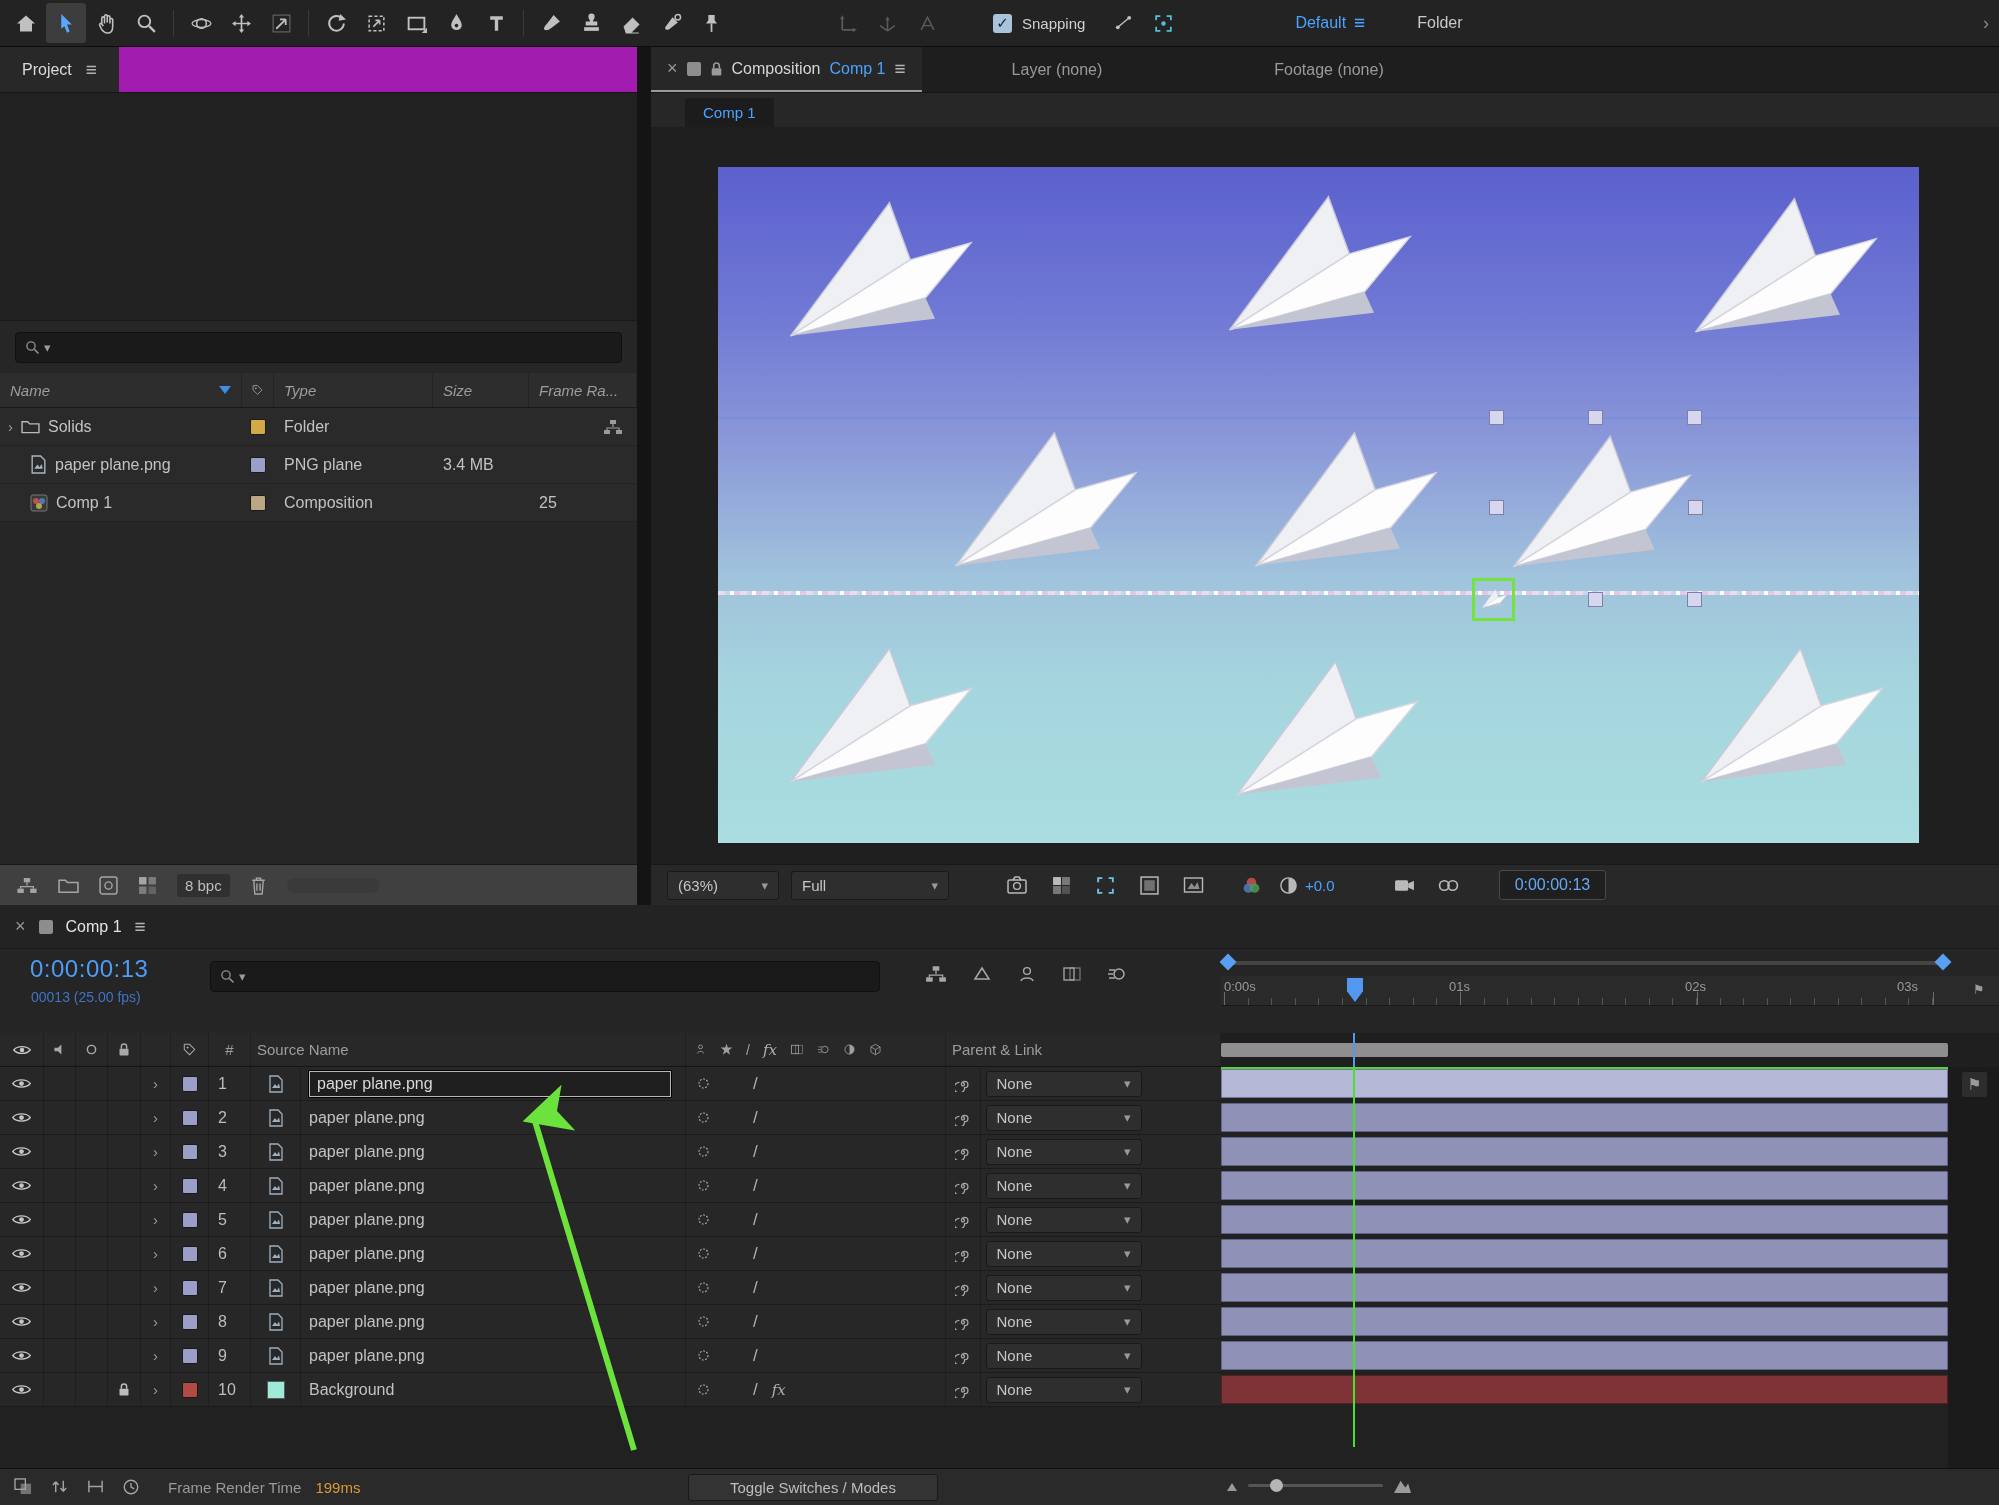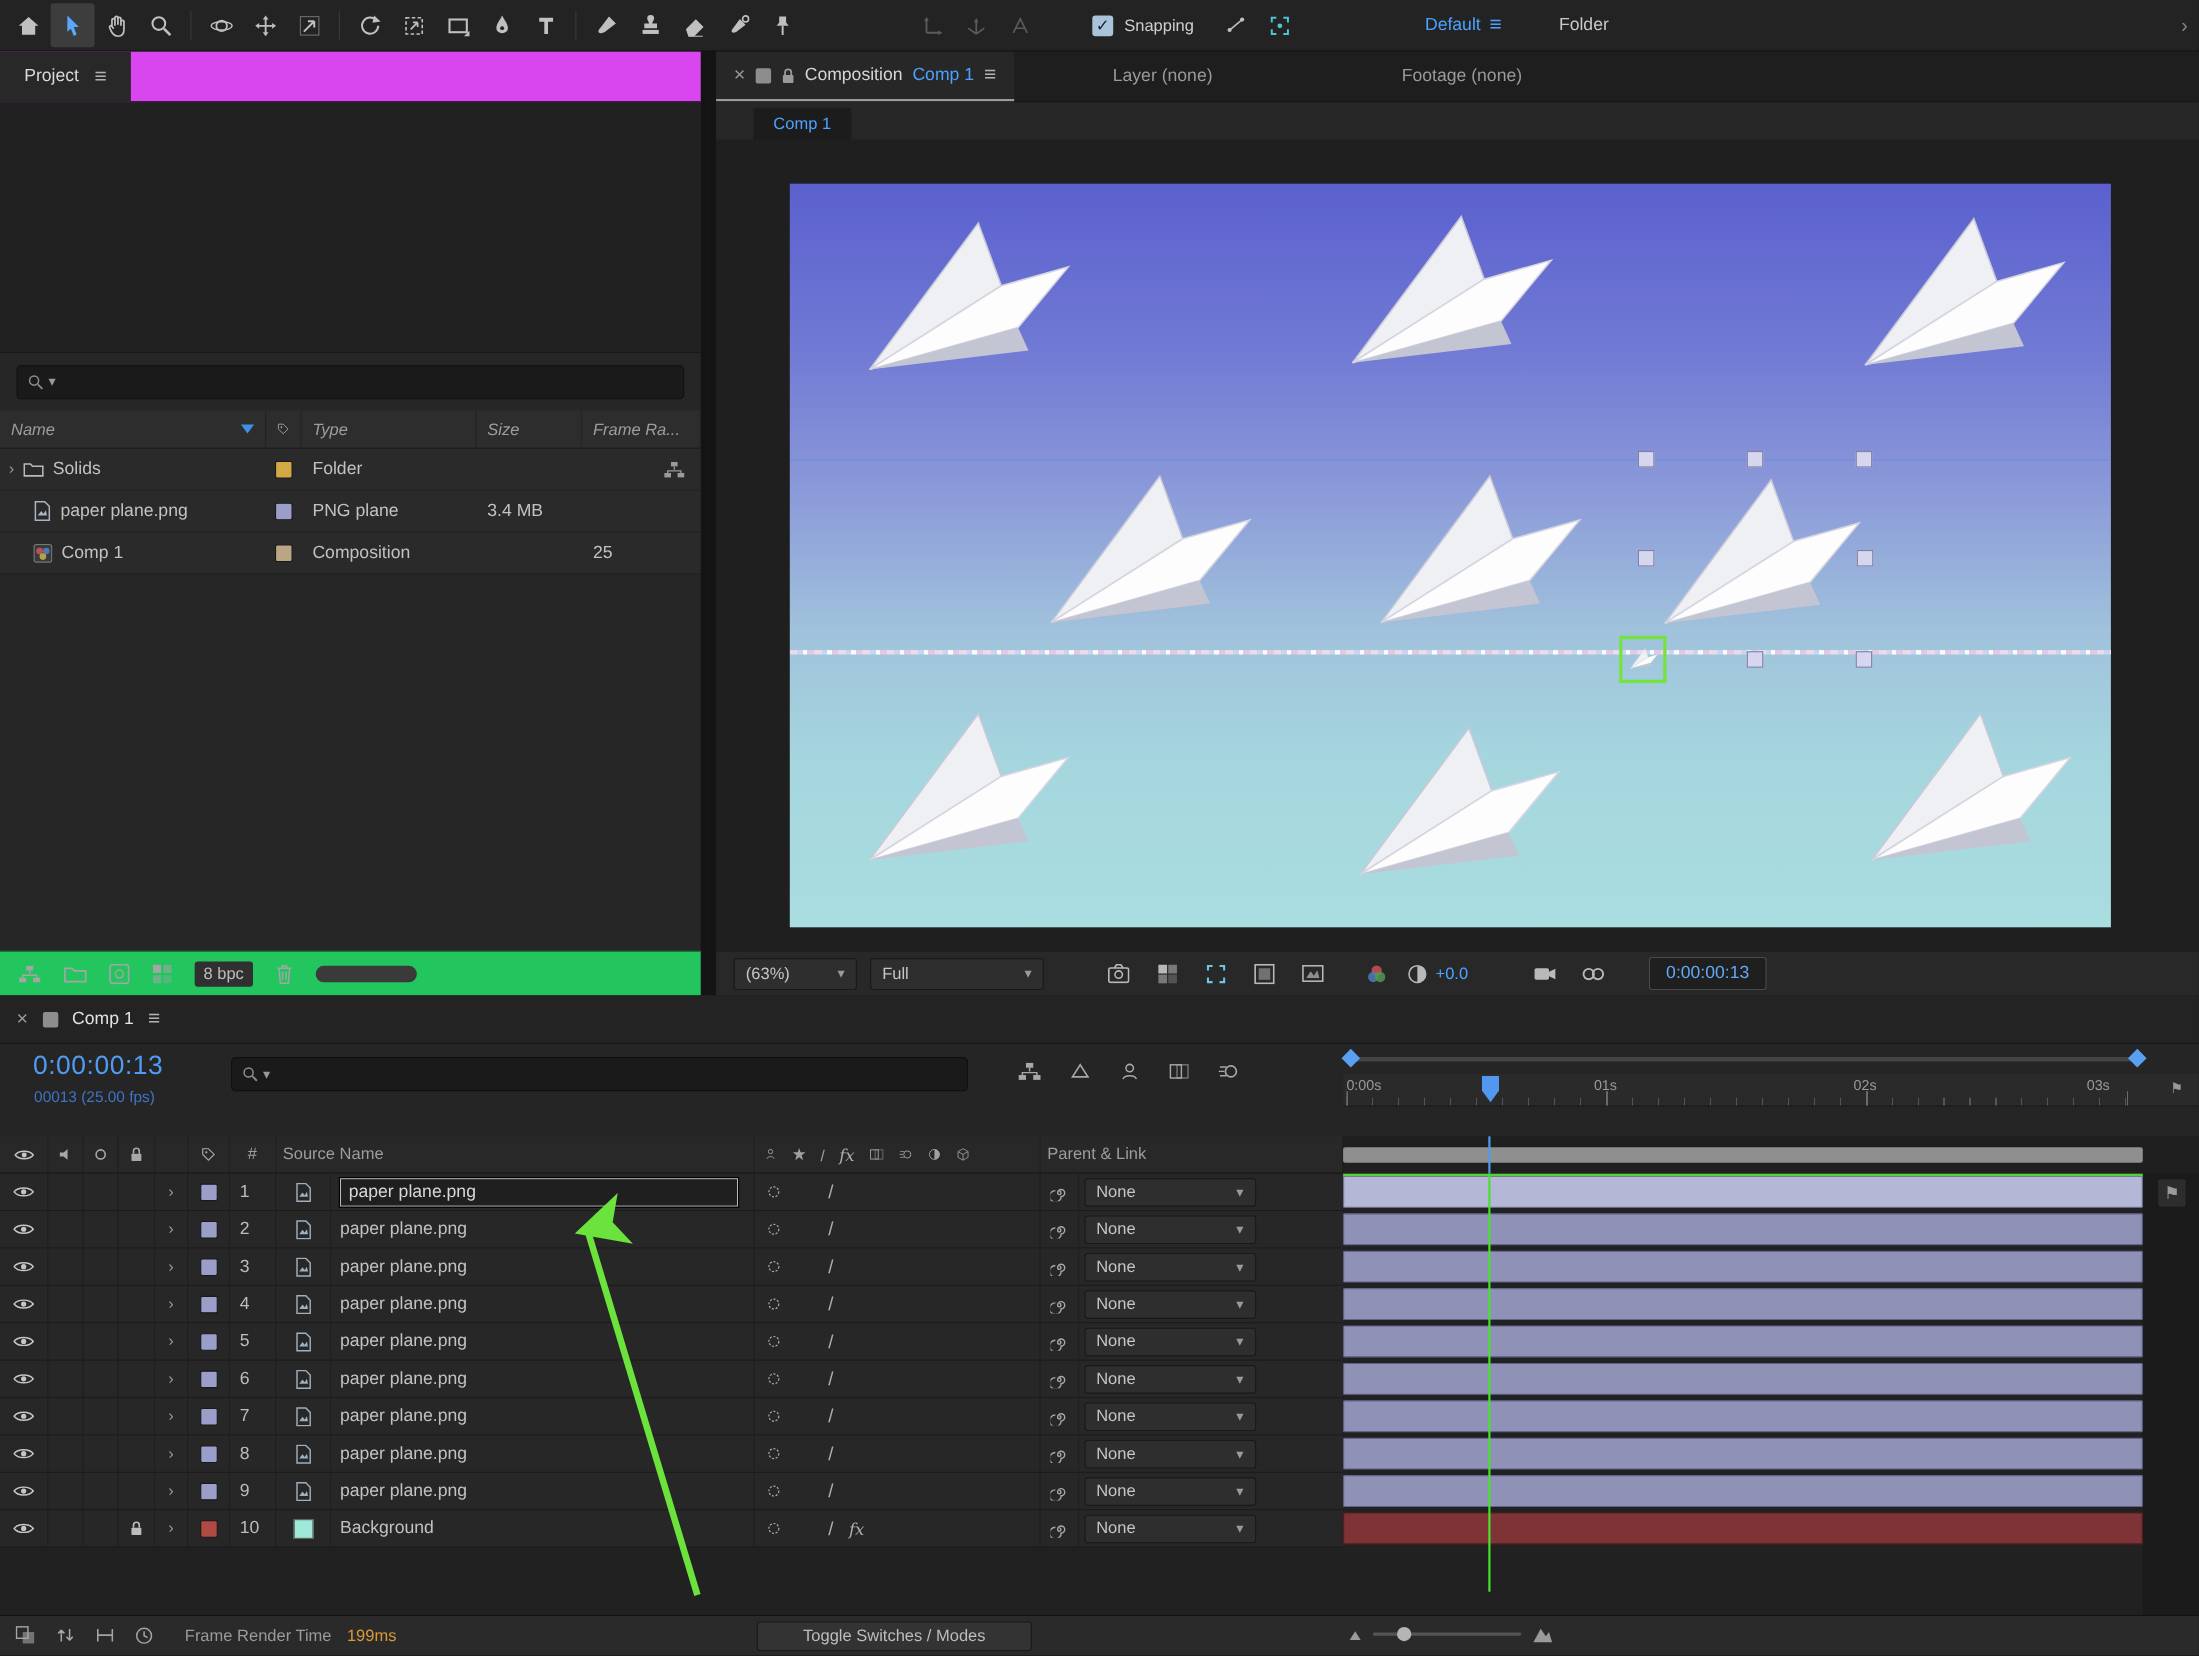--- a/index.html
+++ b/index.html
@@ -25,42 +25,42 @@
   .snap-check { width:19px; height:19px; background:#a9c4da; border-radius:3px;
     color:#15222e; font-size:15px; font-weight:bold; display:flex; align-items:center; justify-content:center; }
   .ws-label { color:#4ca2ff; font-size:16px; }
   .ws-menu { color:#4ca2ff; font-size:19px; margin-left:8px; }
   .review-label { color:#c9c9c9; font-size:16px; }
   .overflow-chev { color:#8a8a8a; font-size:18px; }
 
   
   #project-panel { position:absolute; left:0; top:47px; width:644px; height:858px;
     background:#262626; border-right:7px solid #141414; }
-  .p-tabbar { height:46px; background:#d946ef; display:flex; align-items:stretch; border-bottom:1px solid #161616; }
+  .p-tabbar { height:46px; background:#a21caf; display:flex; align-items:stretch; border-bottom:1px solid #161616; }
   .p-tab { display:flex; align-items:center; gap:14px; padding:0 22px; background:#282828; color:#dadada; font-size:16px; }
   .menu-glyph { font-size:19px; color:#b2b2b2; }
   .p-preview { height:228px; background:#212121; border-bottom:1px solid #191919; }
   .p-searchrow { height:52px; display:flex; align-items:center; padding:0 15px; background:#262626; }
   .searchbox { flex:1; height:31px; background:#1a1a1a; border:1px solid #101010; border-radius:4px;
     display:flex; align-items:center; padding:0 9px; gap:4px; color:#8d8d8d; }
   .searchbox input { flex:1; background:transparent; border:none; outline:none; color:#c8c8c8; font-size:15px; font-family:inherit; }
   .pgrid { display:grid; grid-template-columns:242px 32px 159px 96px 1fr; align-items:center; }
   .p-header { height:35px; background:#2d2d2d; border-bottom:1px solid #1a1a1a; font-size:15px; color:#9d9d9d; }
   .p-header > span { height:100%; display:flex; align-items:center; padding:0 10px; border-right:1px solid #242424;font-style:italic; }
   .sort-arrow { width:0; height:0; border-left:6px solid transparent; border-right:6px solid transparent;
     border-top:8px solid #3f8fe8; margin-left:auto; }
   .p-row { height:38px; background:#2a2a2a; border-bottom:1px solid #222222; font-size:16px; color:#c2c2c2; position:relative; }
   .p-row > span { display:flex; align-items:center; gap:8px; padding:0 10px; overflow:hidden; white-space:nowrap; }
   .chipbox { width:16px; height:16px; border-radius:2px; border:1px solid #1a1a1a; flex:0 0 auto; }
   .chip-yellow { background:#d2a944; }
   .chip-lav { background:#9a9ec9; }
   .chip-tan { background:#bba684; }
   .chip-red { background:#b14a42; }
   .exp-glyph { color:#9a9a9a; font-size:15px; }
-  .p-bottom { position:absolute; left:0; right:0; bottom:0; height:41px; background:#22c55e;
+  .p-bottom { position:absolute; left:0; right:0; bottom:0; height:41px; background:#404040;
     border-top:1px solid #181818; display:flex; align-items:center; gap:20px; padding:0 16px; }
   .bpc { font-size:15px; color:#bdbdbd; padding:3px 8px; background:#303030; border-radius:3px; }
   .pill { width:92px; height:15px; background:#3a3a3a; border-radius:8px; }
 
   
   #viewer-panel { position:absolute; left:651px; top:47px; width:1348px; height:858px; background:#272727; }
   .v-tabbar { height:46px; background:#1e1e1e; display:flex; align-items:stretch; border-bottom:1px solid #161616; font-size:16px; }
   .v-tab { display:flex; align-items:center; gap:9px; padding:0 16px; color:#9a9a9a; }
   .v-tab.active { background:#272727; color:#d6d6d6; border-bottom:2px solid #9a9a9a; }
   .tabchip { width:14px; height:14px; background:#8d8d8d; border-radius:2px; }

